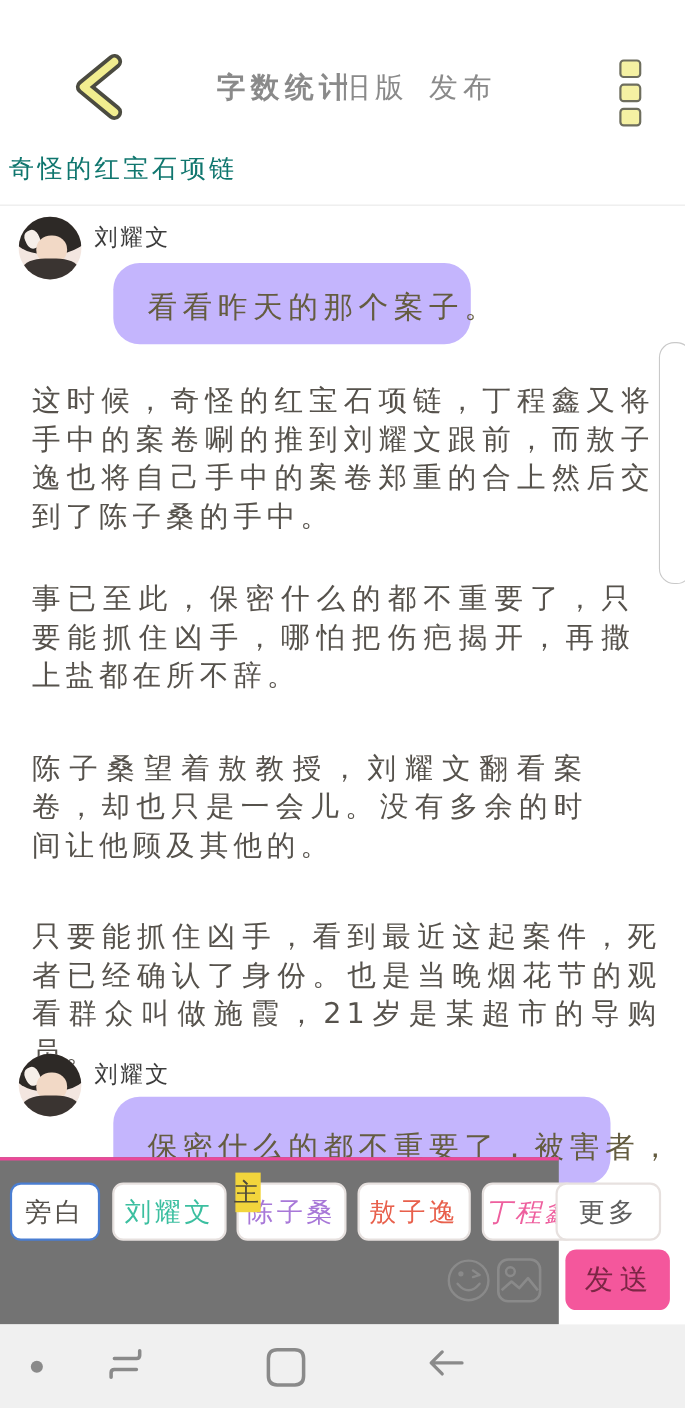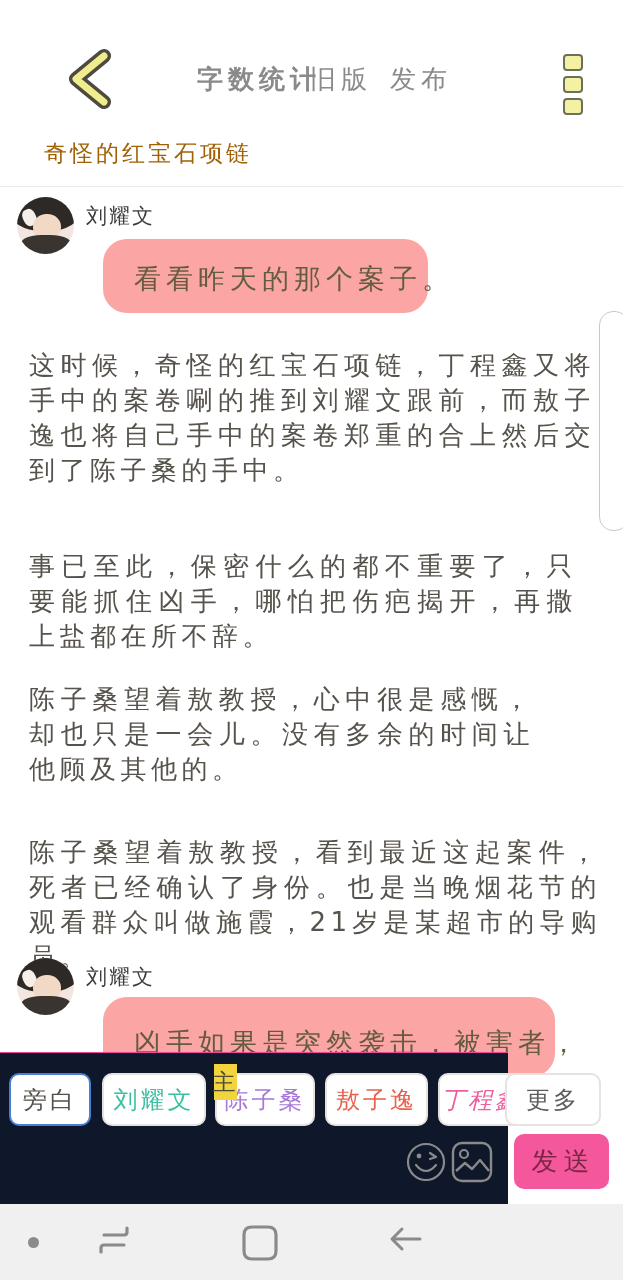--- a/index.html
+++ b/index.html
@@ -11,45 +11,45 @@
   .header { position:absolute; left:0; top:0; width:623px; height:130px; background:#ffffff; }
   .back-btn { position:absolute; left:62px; top:48px; width:56px; height:62px; cursor:pointer; }
   .hdr-action { position:absolute; top:62px; font-size:26px; color:#8a8a8a; letter-spacing:5px; white-space:nowrap; cursor:pointer; }
   .act-0 { left:197px;font-weight:bold; }
   .act-1 { left:310px; }
   .act-2 { left:390px; }
   .menu-btn { position:absolute; left:563px; top:54px; width:24px; height:64px; cursor:pointer; }
   .menu-sq { position:absolute; left:0; width:20px; height:17px; background:#f5f1a3; border:2.5px solid #6e6e5e; border-radius:4px; }
   .menu-sq.s0 { top:0; } .menu-sq.s1 { top:22px; } .menu-sq.s2 { top:44px; }
 
-  .doc-title { position:absolute; left:8px; top:138px; font-size:23px; color:#a16207; letter-spacing:3px; white-space:nowrap;margin-left:36px; }
+  .doc-title { position:absolute; left:8px; top:138px; font-size:23px; color:#0f766e; letter-spacing:3px; white-space:nowrap; }
   .title-divider { position:absolute; left:0; top:186px; width:623px; height:1px; background:#e9e9e9; }
 
   
   .avatar { position:absolute; width:57px; height:57px; border-radius:50%; overflow:hidden; background:#f3e6e0; }
   .avatar .hair { position:absolute; left:-6px; top:-10px; width:70px; height:44px; background:#2d2926; border-radius:50% 50% 46% 42%; }
   .avatar .face { position:absolute; left:16px; top:17px; width:28px; height:26px; background:#f2d9c6; border-radius:48%; }
   .avatar .body-dark { position:absolute; left:4px; top:38px; width:50px; height:22px; background:#3a3431; border-radius:40% 40% 0 0; }
   .avatar .hand { position:absolute; left:6px; top:12px; width:13px; height:17px; background:#f6efe9; border-radius:40%; transform:rotate(-25deg); }
 
   .speaker-name { position:absolute; font-size:21px; color:#3c3c3c; letter-spacing:2px; white-space:nowrap; }
 
-  .bubble { position:absolute; background:#fca5a5; border-radius:24px; }
+  .bubble { position:absolute; background:#c4b5fd; border-radius:24px; }
   .bubble .bubble-text { position:absolute; left:31px; font-size:27px; color:#645c40; letter-spacing:5px; white-space:nowrap; }
 
   .narration { position:absolute; left:29px; font-size:26px; color:#56524c; letter-spacing:4.5px; line-height:35px; text-align:justify; }
   .p1 { top:348px; width:566px; }
-  .p2 { top:528px; width:548px;margin-top:21px; }
+  .p2 { top:528px; width:548px; }
   .p3 { top:682px; width:505px; }
   .p4 { top:835px; width:572px; }
 
   .scroll-thumb { position:absolute; left:599px; top:311px; width:30px; height:220px; background:#ffffff; border:1.5px solid #c9c9c9; border-radius:14px; }
 
   
-  .composer { position:absolute; left:0; top:1052px; width:508px; height:152px; background:#0f172a; border-top:1px solid #ec4899; }
+  .composer { position:absolute; left:0; top:1052px; width:508px; height:152px; background:#737373; border-top:3px solid #ec4899; }
   .char-btn { position:absolute; top:20px; height:53px; background:#ffffff; border:2px solid #e7e1df; border-radius:10px; font-size:24px; letter-spacing:3px; display:flex; align-items:center; justify-content:center; cursor:pointer; }
   .char-btn.selected { border-color:#4a7ed2; }
   .cb-0 { left:9px;   width:82px; }
   .cb-1 { left:102px; width:104px; }
   .cb-2 { left:215px; width:100px; }
   .cb-3 { left:325px; width:103px;text-align:center; }
   .cb-4 { left:438px; width:87px;font-style:italic; }
   .cb-5 { left:505px; width:96px; z-index:3; }
   .main-badge { position:absolute; left:-3px; top:-11px; width:23px; height:36px; background:#f2d53c; color:#4e4a3a; font-size:23px; display:flex; align-items:center; justify-content:center; z-index:4; }
 
@@ -101,34 +101,34 @@
     <div class="face"></div>
     <div class="body-dark"></div>
   </div>
   <div class="speaker-name" style="left:86px; top:202px;">刘耀文</div>
   <div class="bubble" style="left:103px; top:239px; width:325px; height:74px;">
     <div class="bubble-text" style="top:22px;">看看昨天的那个案子。</div>
   </div>
 
   <div class="narration p1">这时候，奇怪的红宝石项链，丁程鑫又将手中的案卷唰的推到刘耀文跟前，而敖子逸也将自己手中的案卷郑重的合上然后交到了陈子桑的手中。</div>
   <div class="narration p2">事已至此，保密什么的都不重要了，只要能抓住凶手，哪怕把伤疤揭开，再撒上盐都在所不辞。</div>
-  <div class="narration p3">陈子桑望着敖教授，心中很是感慨，却也只是一会儿。没有多余的时间让他顾及其他的。</div>
-  <div class="narration p4">陈子桑望着敖教授，看到最近这起案件，死者已经确认了身份。也是当晚烟花节的观看群众叫做施霞，21岁是某超市的导购员。</div>
+  <div class="narration p3">陈子桑望着敖教授，刘耀文翻看案卷，却也只是一会儿。没有多余的时间让他顾及其他的。</div>
+  <div class="narration p4">只要能抓住凶手，看到最近这起案件，死者已经确认了身份。也是当晚烟花节的观看群众叫做施霞，21岁是某超市的导购员。</div>
 
   <div class="scroll-thumb"></div>
 
   <div class="avatar" style="left:17px; top:958px;">
     <div class="hair"></div>
     <div class="hand"></div>
     <div class="face"></div>
     <div class="body-dark"></div>
   </div>
   <div class="speaker-name" style="left:86px; top:963px;">刘耀文</div>
   <div class="bubble" style="left:103px; top:997px; width:452px; height:80px;">
-    <div class="bubble-text" style="top:28px;">凶手如果是突然袭击，被害者，</div>
+    <div class="bubble-text" style="top:28px;">保密什么的都不重要了，被害者，</div>
   </div>
 
   <div class="composer">
     <button class="char-btn cb-0 selected">
       <span style="color: rgb(85, 81, 75);">旁白</span>
     </button>
     <button class="char-btn cb-1">
       <span style="color: rgb(60, 191, 160);">刘耀文</span>
     </button>
     <button class="char-btn cb-2">

